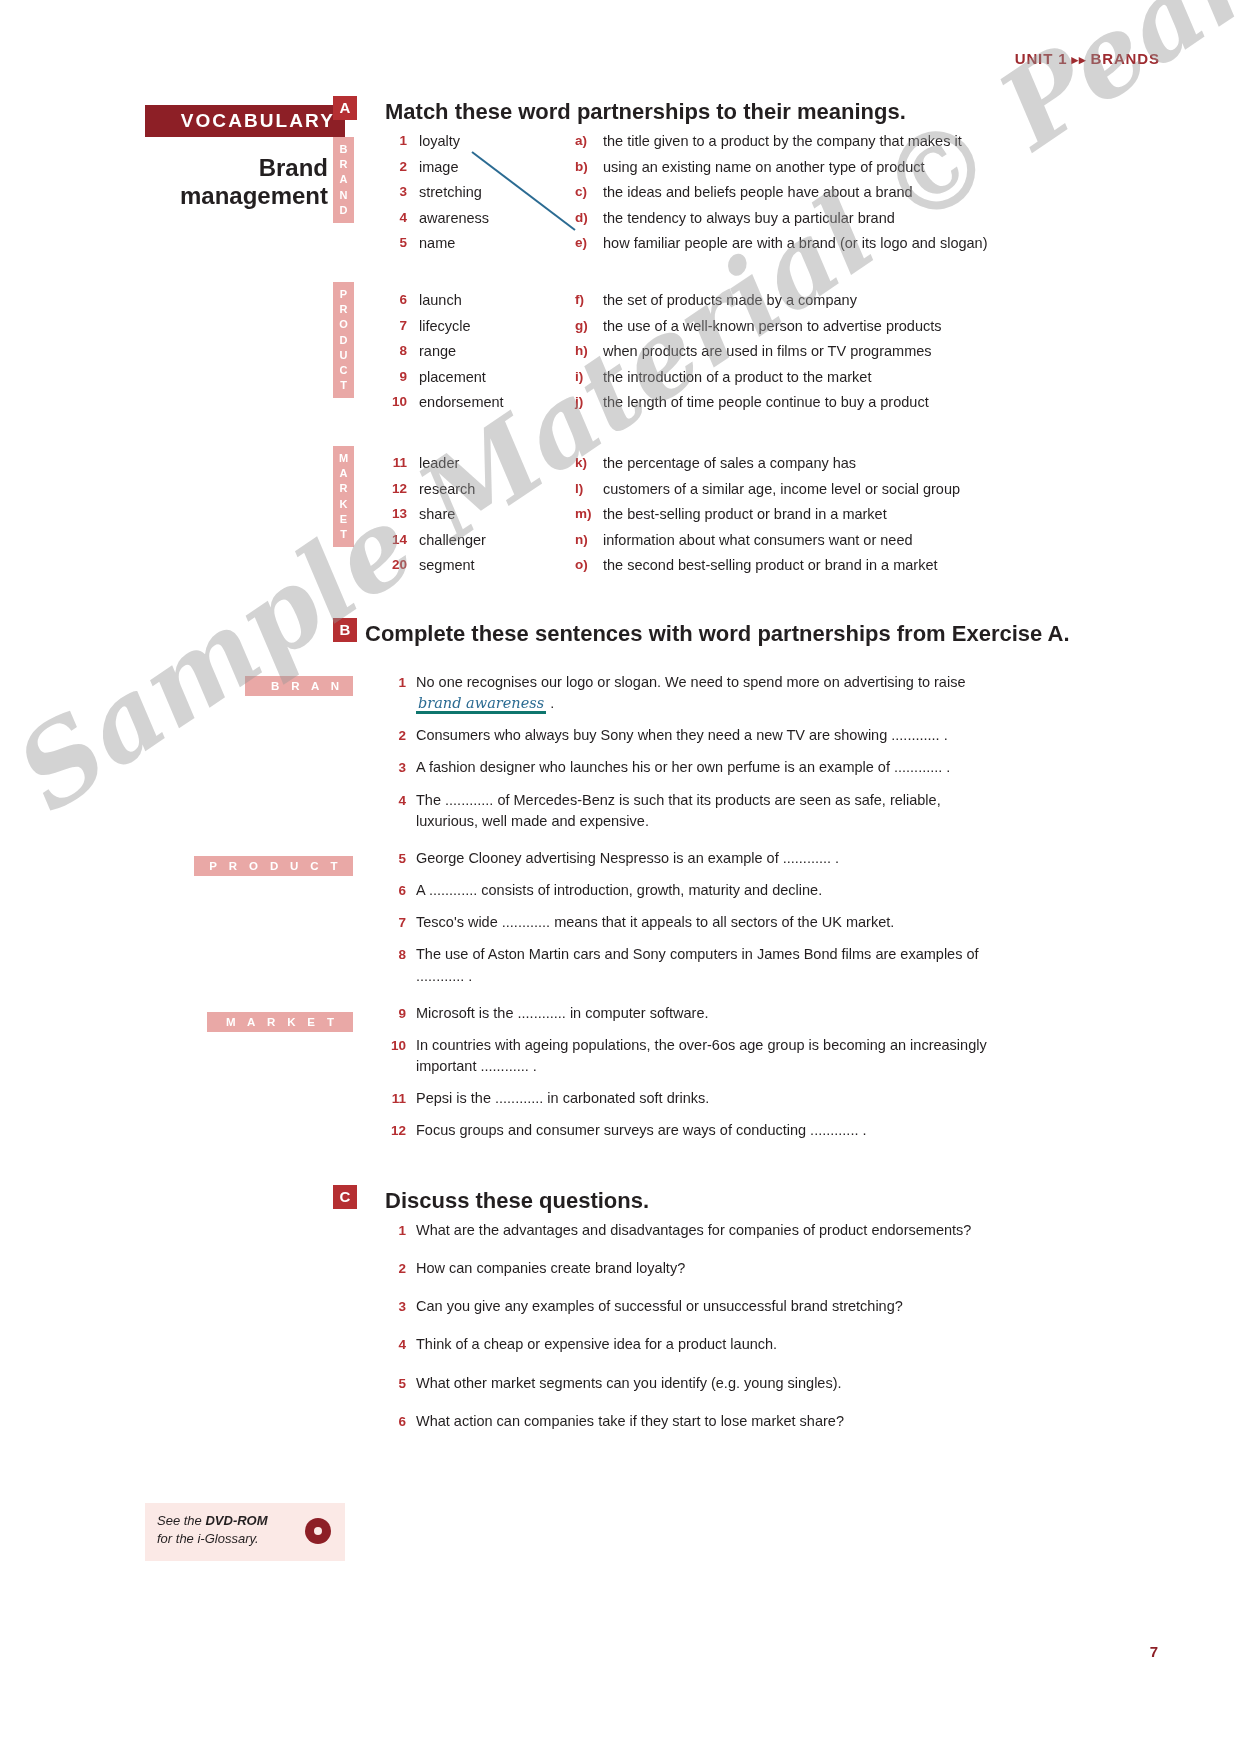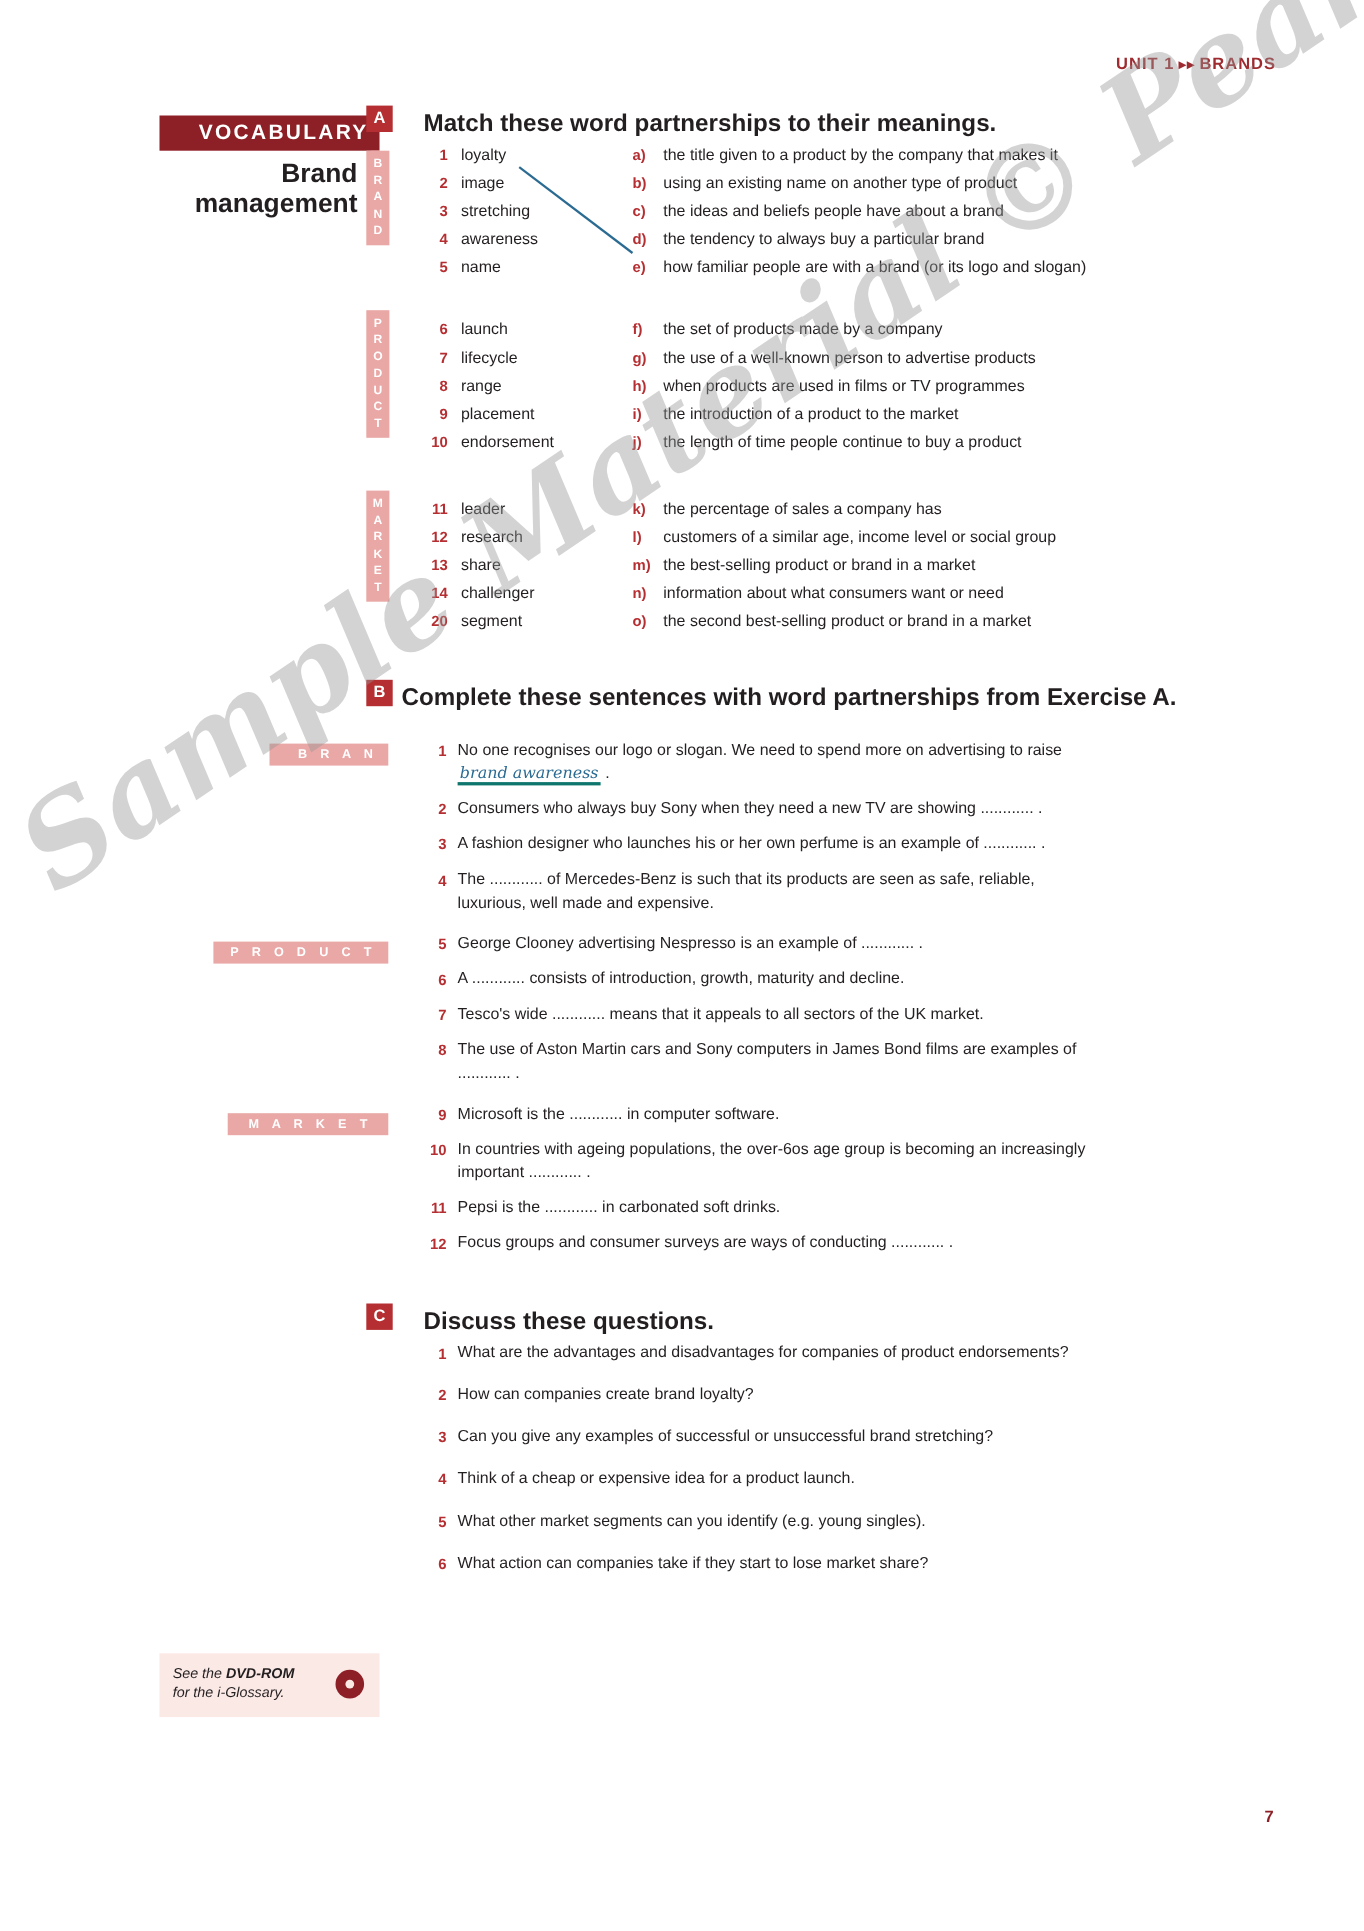--- a/index.html
+++ b/index.html
@@ -48,23 +48,23 @@
     padding: 5px 10px 5px 0;
     box-sizing: border-box;
     width: 200px;
   }
   .vocab-title {
     text-align: right;
     font-size: 24px;
     font-weight: bold;
     line-height: 1.16;
     color: #231f20;
-    padding-top: 7px;
+    padding-top: 17px;
     padding-right: 12px;
-    border-right: 8px solid #fca5a5;
+    border-right: 5px solid #fca5a5;
     box-sizing: border-box;
     width: 200px;
   }
 
   
   .ex-letter {
     position: absolute;
     width: 24px;
     height: 24px;
     background: #b52f32;

